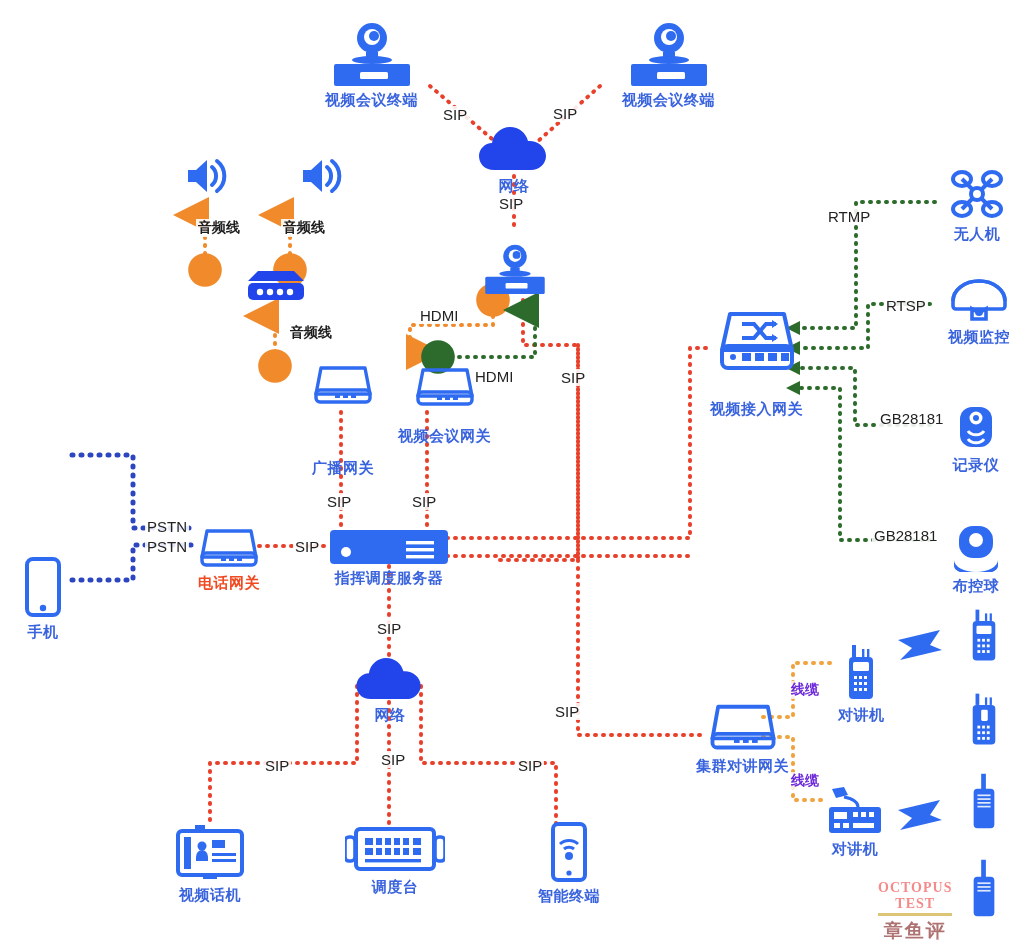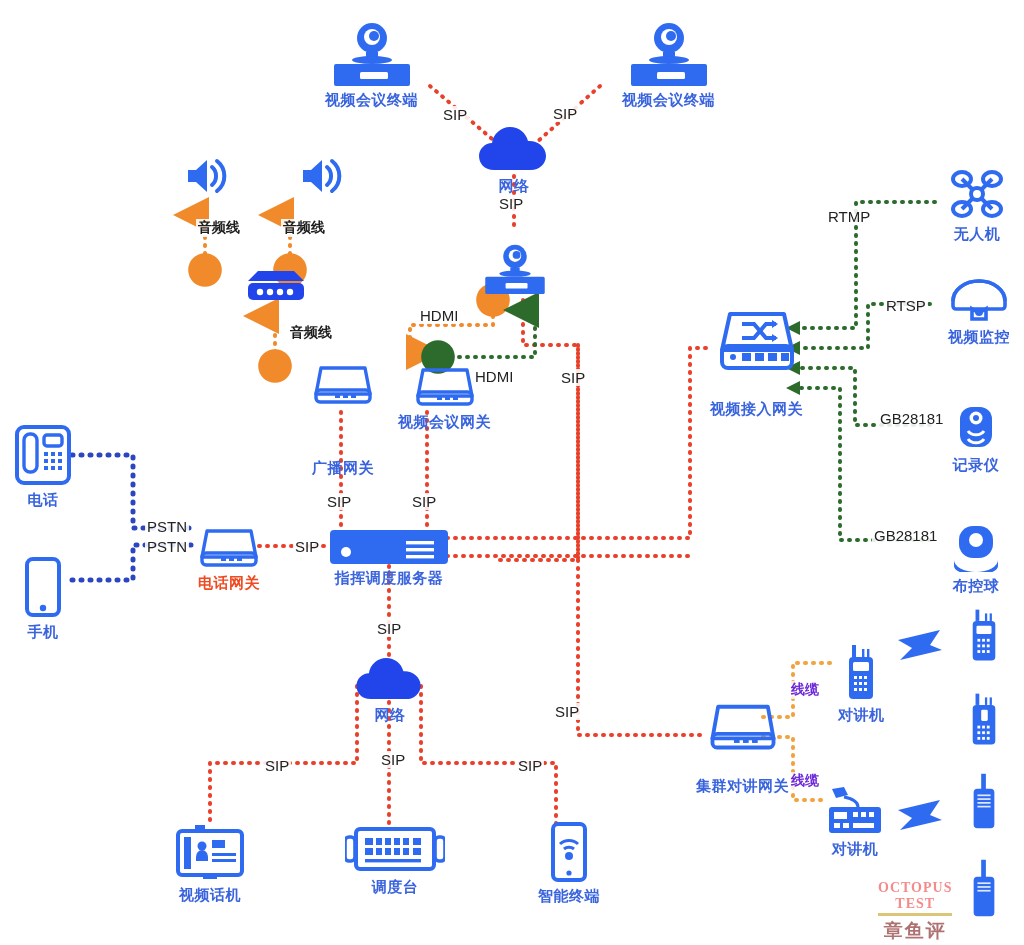--- a/index.html
+++ b/index.html
@@ -225,21 +225,21 @@
         <path d="M8,8 L52,8 L57,34 L3,34 Z" fill="none" stroke="#2f6bf0" stroke-width="3.4" stroke-linejoin="round"></path>
         <rect x="3" y="30" width="54" height="12" rx="4" fill="none" stroke="#2f6bf0" stroke-width="3.4"></rect>
         <rect x="22" y="34" width="5" height="4" fill="#2f6bf0"></rect>
         <rect x="30" y="34" width="5" height="4" fill="#2f6bf0"></rect>
         <rect x="38" y="34" width="5" height="4" fill="#2f6bf0"></rect>
       </svg>
     </span>
     <span class="lbl">广播网关</span>
   </div>
 
-  <div class="node" style="left:398px;top:362px;">
+  <div class="node" style="left:398px;top:362px;gap:14px;">
     <span class="ic">
       <svg width="60" height="46" viewBox="0 0 60 46">
         <path d="M8,8 L52,8 L57,34 L3,34 Z" fill="none" stroke="#2f6bf0" stroke-width="3.4" stroke-linejoin="round"></path>
         <rect x="3" y="30" width="54" height="12" rx="4" fill="none" stroke="#2f6bf0" stroke-width="3.4"></rect>
         <rect x="22" y="34" width="5" height="4" fill="#2f6bf0"></rect>
         <rect x="30" y="34" width="5" height="4" fill="#2f6bf0"></rect>
         <rect x="38" y="34" width="5" height="4" fill="#2f6bf0"></rect>
       </svg>
     </span>
     <span class="lbl">视频会议网关</span>
@@ -310,41 +310,20 @@
     <span class="ic">
       <svg width="52" height="48" viewBox="0 0 52 48">
         <rect x="9" y="2" width="34" height="32" rx="14" fill="#2f6bf0"></rect>
         <circle cx="26" cy="16" r="7" fill="#ffffff"></circle>
         <path d="M4,36 A22,12 0 0 0 48,36 L48,42 A22,9 0 0 1 4,42 Z" fill="#2f6bf0"></path>
       </svg>
     </span>
     <span class="lbl">布控球</span>
   </div>
 
-  <div class="node" style="left:14px;top:424px;">
-    <span class="ic">
-      <svg width="58" height="62" viewBox="0 0 58 62">
-        <rect x="3" y="3" width="52" height="56" rx="7" fill="none" stroke="#2f6bf0" stroke-width="4"></rect>
-        <rect x="10" y="10" width="13" height="38" rx="6" fill="none" stroke="#2f6bf0" stroke-width="3.4"></rect>
-        <rect x="30" y="11" width="18" height="11" rx="3" fill="none" stroke="#2f6bf0" stroke-width="3.4"></rect>
-        <g fill="#2f6bf0">
-          <rect x="30" y="28" width="4" height="4"></rect>
-            <rect x="37" y="28" width="4" height="4"></rect>
-            <rect x="44" y="28" width="4" height="4"></rect>
-          <rect x="30" y="35" width="4" height="4"></rect>
-            <rect x="37" y="35" width="4" height="4"></rect>
-            <rect x="44" y="35" width="4" height="4"></rect>
-          <rect x="30" y="42" width="4" height="4"></rect>
-            <rect x="37" y="42" width="4" height="4"></rect>
-            <rect x="44" y="42" width="4" height="4"></rect>
-        </g>
-      </svg>
-    </span>
-    <span class="lbl">电话</span>
-  </div>
 
   <div class="node" style="left:24px;top:556px;">
     <span class="ic">
       <svg width="38" height="62" viewBox="0 0 38 62">
         <rect x="3" y="3" width="32" height="56" rx="6" fill="none" stroke="#2f6bf0" stroke-width="4"></rect>
         <circle cx="19" cy="52" r="3.2" fill="#2f6bf0"></circle>
       </svg>
     </span>
     <span class="lbl">手机</span>
   </div>
@@ -434,21 +413,21 @@
         <rect x="2" y="2" width="32" height="56" rx="5" fill="none" stroke="#2f6bf0" stroke-width="4"></rect>
         <path d="M9,22 A12,10 0 0 1 27,22" fill="none" stroke="#2f6bf0" stroke-width="3"></path>
         <path d="M13,27 A7,6 0 0 1 23,27" fill="none" stroke="#2f6bf0" stroke-width="3"></path>
         <circle cx="18" cy="34" r="4" fill="#2f6bf0"></circle>
         <circle cx="18" cy="51" r="2.6" fill="#2f6bf0"></circle>
       </svg>
     </span>
     <span class="lbl">智能终端</span>
   </div>
 
-  <div class="node" style="left:696px;top:700px;gap:20px;">
+  <div class="node" style="left:696px;top:700px;">
     <span class="ic">
       <svg width="68" height="52" viewBox="0 0 60 46">
         <path d="M8,6 L52,6 L57,34 L3,34 Z" fill="none" stroke="#2f6bf0" stroke-width="3.4" stroke-linejoin="round"></path>
         <rect x="3" y="30" width="54" height="12" rx="4" fill="none" stroke="#2f6bf0" stroke-width="3.4"></rect>
         <rect x="22" y="34" width="5" height="4" fill="#2f6bf0"></rect>
         <rect x="30" y="34" width="5" height="4" fill="#2f6bf0"></rect>
         <rect x="38" y="34" width="5" height="4" fill="#2f6bf0"></rect>
       </svg>
     </span>
     <span class="lbl">集群对讲网关</span>

